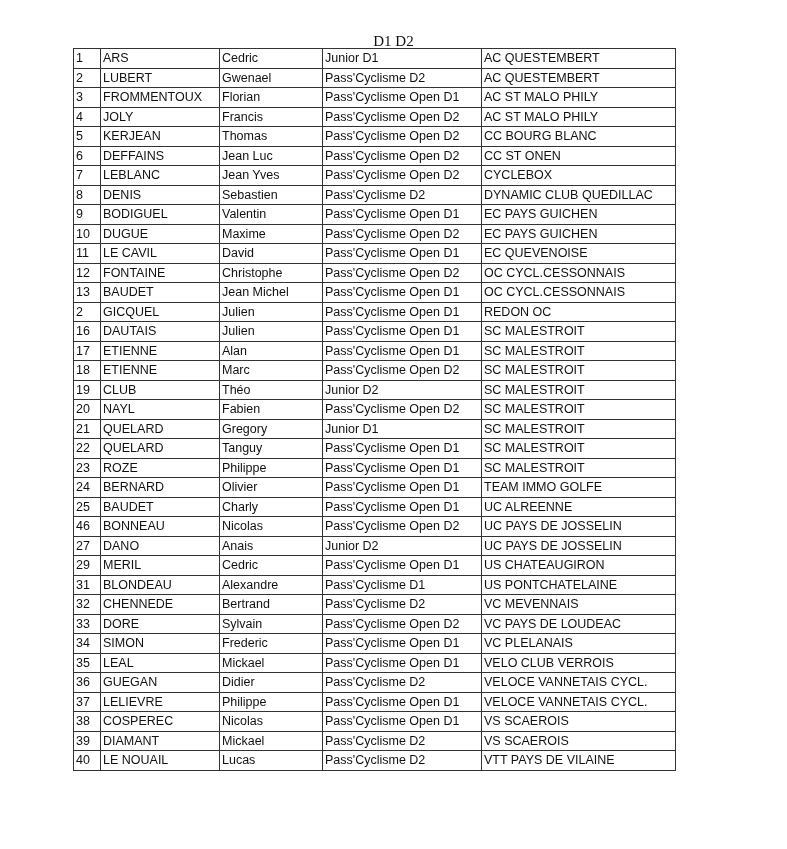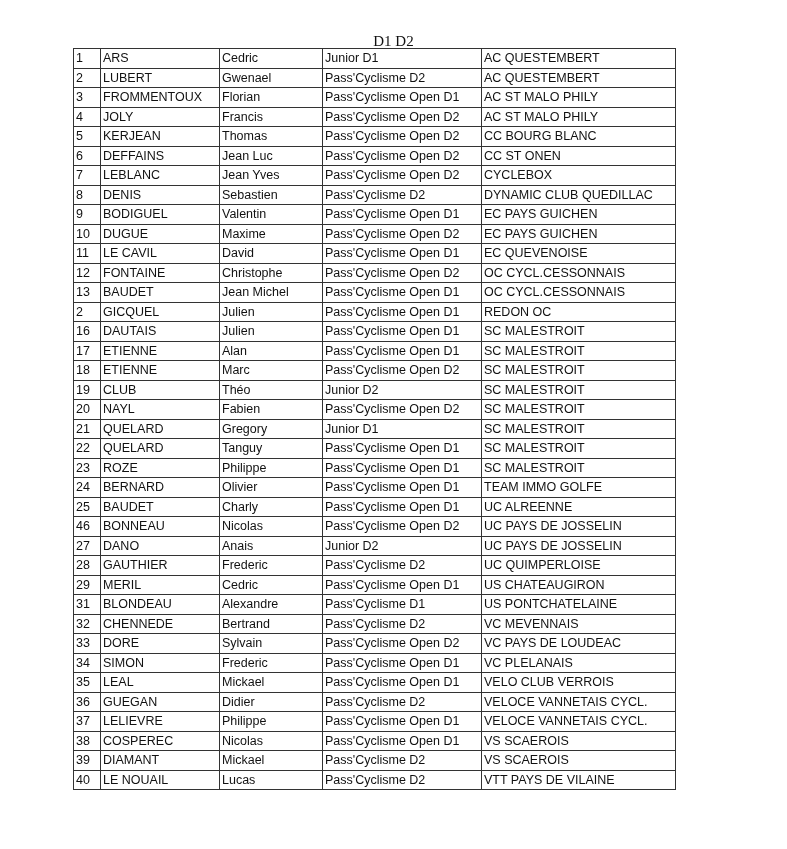--- a/index.html
+++ b/index.html
@@ -222,27 +222,20 @@
     <td>UC PAYS DE JOSSELIN</td>
   </tr>
       <tr>
     <td>27</td>
     <td>DANO</td>
     <td>Anais</td>
     <td>Junior D2</td>
     <td>UC PAYS DE JOSSELIN</td>
   </tr>
       <tr>
-    <td>28</td>
-    <td>GAUTHIER</td>
-    <td>Frederic</td>
-    <td>Pass'Cyclisme D2</td>
-    <td>UC QUIMPERLOISE</td>
-  </tr>
-      <tr>
     <td>29</td>
     <td>MERIL</td>
     <td>Cedric</td>
     <td>Pass'Cyclisme Open D1</td>
     <td>US CHATEAUGIRON</td>
   </tr>
       <tr>
     <td>31</td>
     <td>BLONDEAU</td>
     <td>Alexandre</td>

